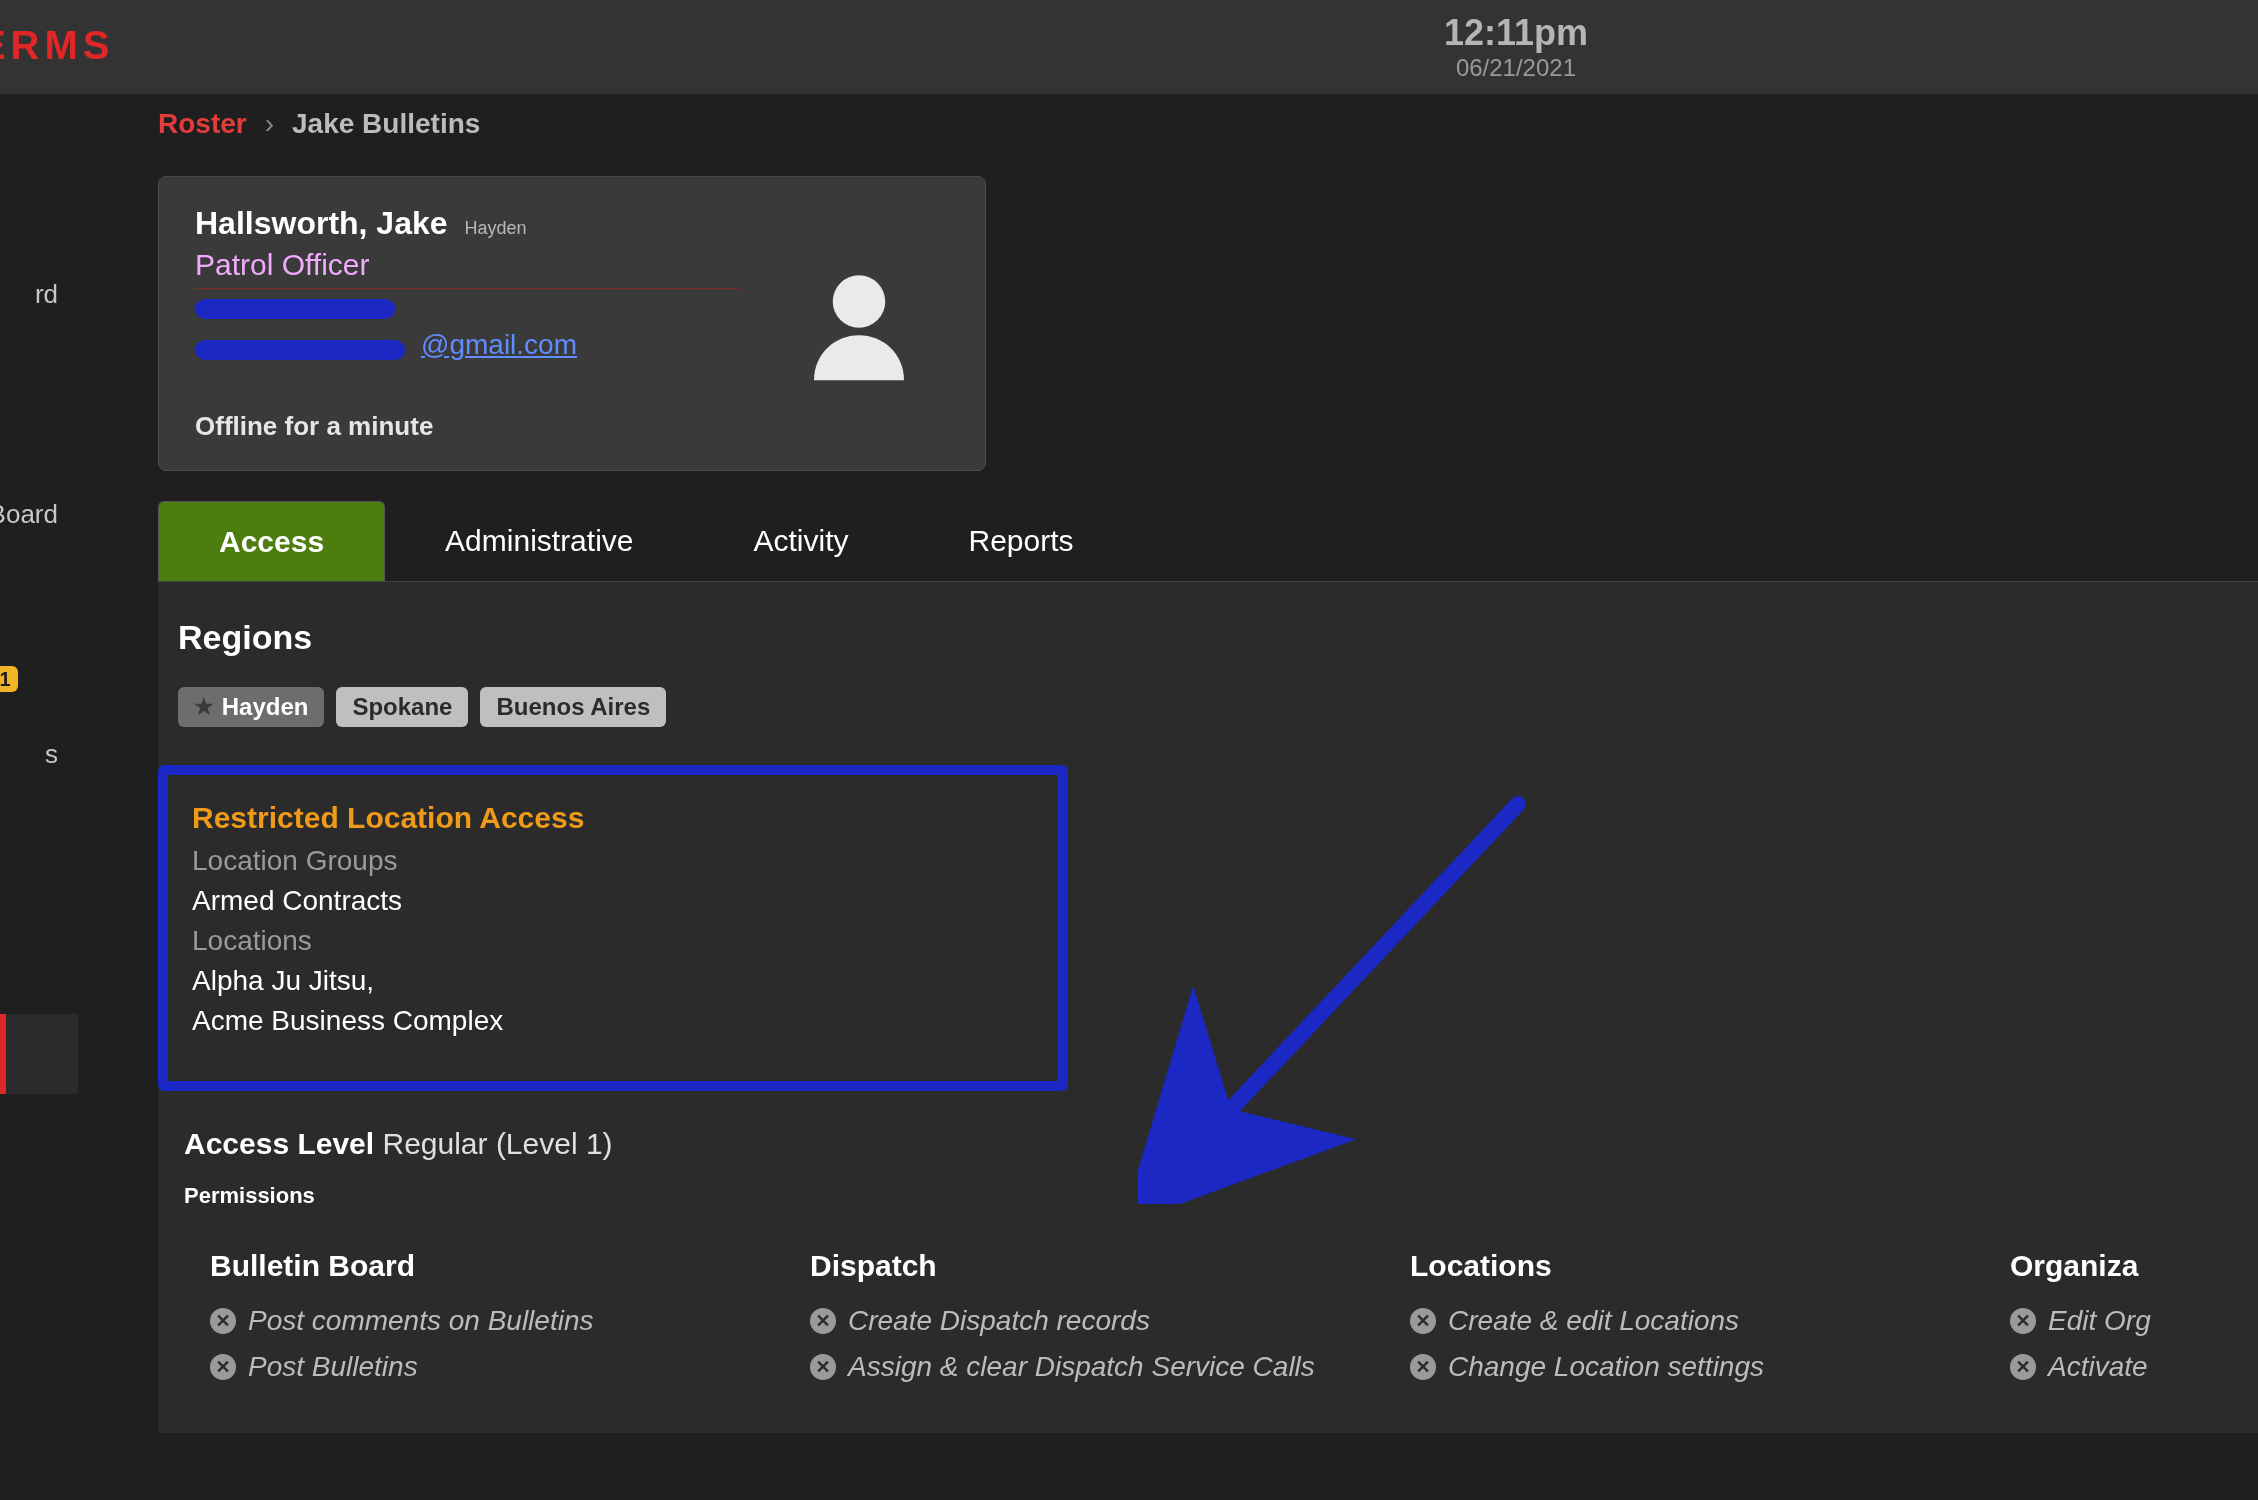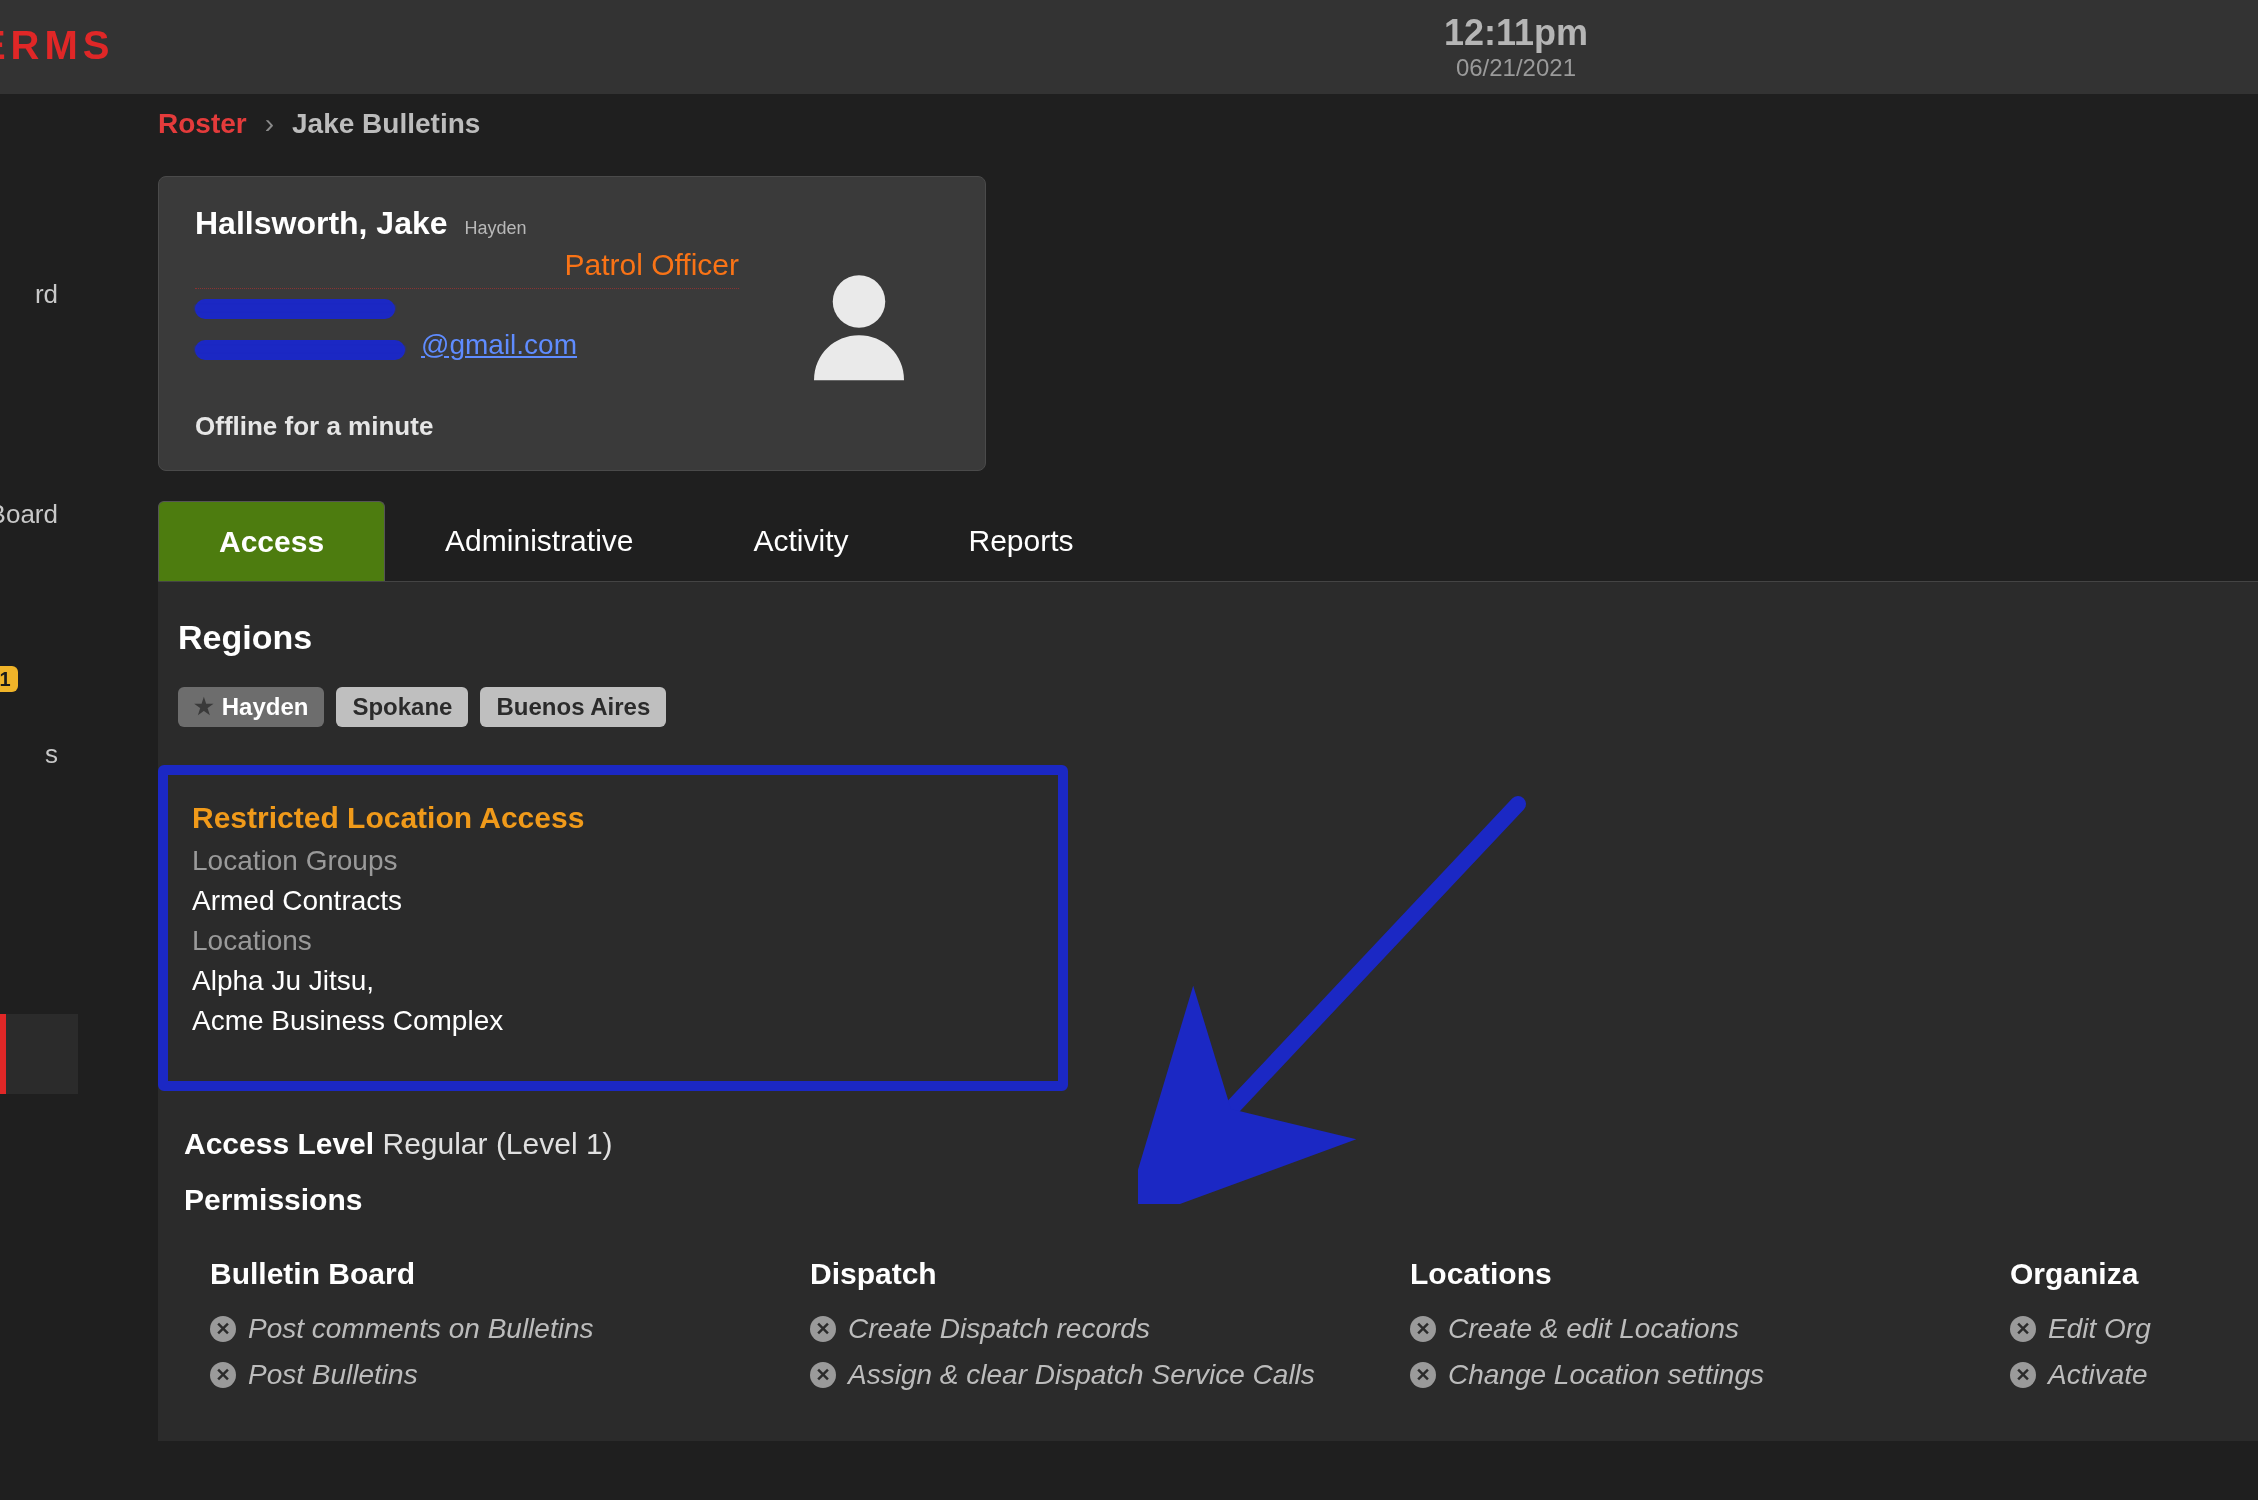--- a/index.html
+++ b/index.html
@@ -108,21 +108,21 @@
     border-radius: 8px;
     display: flex;
     padding: 28px 36px;
     gap: 30px;
     margin-bottom: 30px;
     position: relative;
   }
   .profile-info { flex: 1; }
   .profile-name { font-size: 32px; font-weight: 700; color: #ffffff; }
   .profile-name .subname { font-size: 18px; font-weight: 400; color: #b8b8b8; margin-left: 8px; }
-  .profile-role { font-size: 30px; color: #f97316; margin-top: 6px; text-align: right; }
+  .profile-role { font-size: 30px; color: #f0abfc; margin-top: 6px; }
   .dotted-line { border-bottom: 1px dotted #8a3333; margin-top: 6px; }
   .scribble {
     display: inline-block;
     background: #1b28c4;
     height: 20px;
     border-radius: 10px;
     width: 200px;
     margin-top: 10px;
     position: relative;
   }
@@ -222,21 +222,21 @@
     position: absolute;
     left: 1060px;
     top: 690px;
     pointer-events: none;
   }
 
   .access-level { font-size: 30px; margin-bottom: 22px; padding-left: 6px; }
   .access-level .label { font-weight: 700; color: #ffffff; }
   .access-level .value { color: #e0e0e0; }
 
-  .permissions-title { font-size: 30px; font-weight: 700; color: #ffffff; margin-bottom: 40px; padding-left: 6px; }
+  .permissions-title { font-size: 22px; font-weight: 700; color: #ffffff; margin-bottom: 40px; padding-left: 6px; }
 
   .perm-cols {
     display: flex;
     gap: 0;
   }
   .perm-col { flex: 0 0 600px; padding-left: 32px; }
   .perm-col.col-org { flex: 0 0 260px; }
   .perm-col-title { font-size: 30px; font-weight: 700; color: #ffffff; margin-bottom: 22px; }
   .perm-item {
     display: flex;

